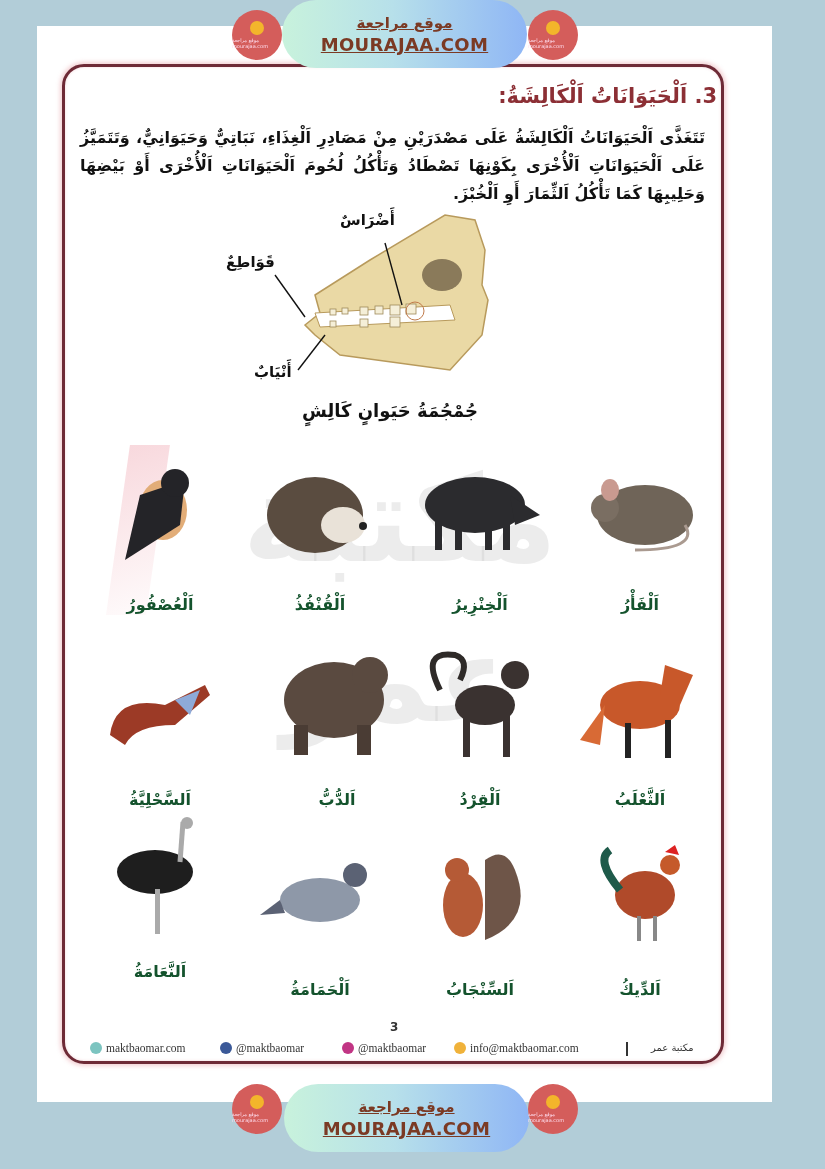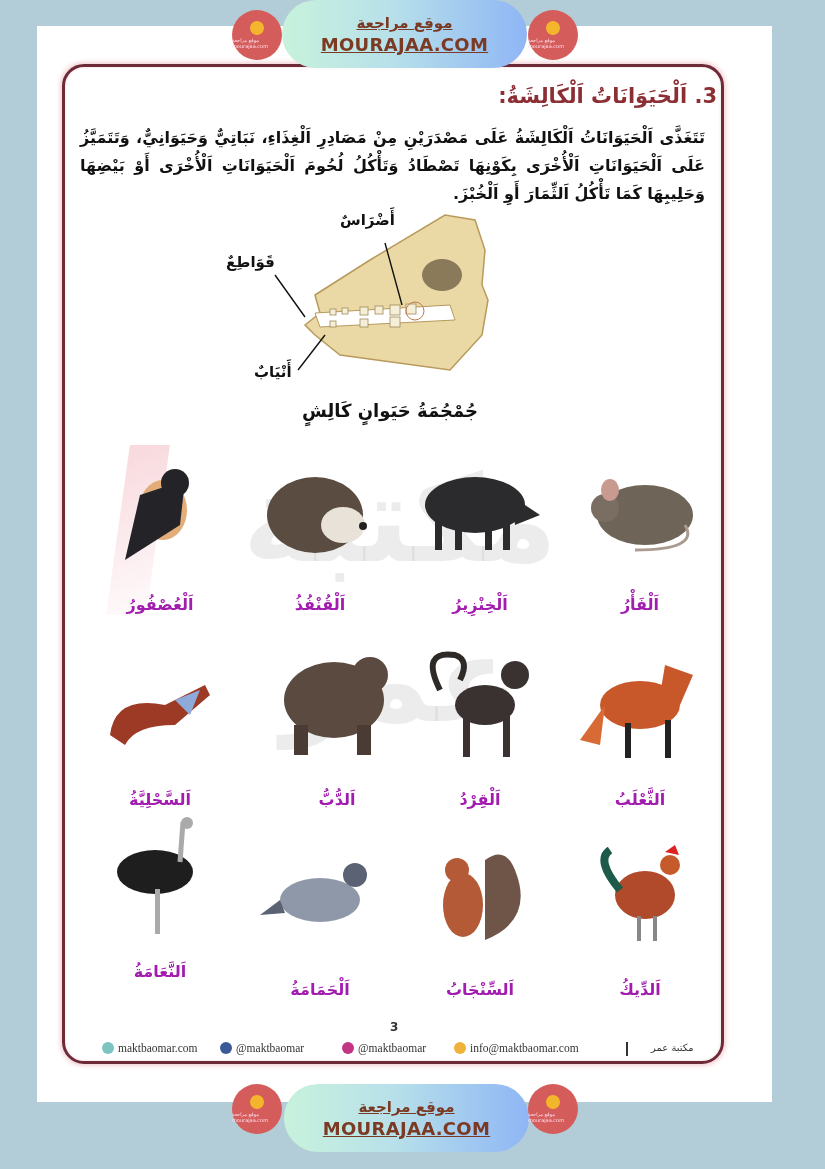--- a/index.html
+++ b/index.html
@@ -45,21 +45,21 @@
 
   
   .skull-wrap { position:absolute; left:220px; top:205px; width:290px; height:180px; }
   .lbl { position:absolute; font-size:15px; font-weight:bold; color:#111; direction:rtl; }
   .caption { position:absolute; left:300px; top:400px; width:180px; text-align:center; direction:rtl; font-size:18px; font-weight:bold; color:#111; }
 
   
   .grid { position:absolute; left:80px; top:450px; width:640px; }
   .cell { position:absolute; width:150px; height:185px; }
   .cell .img { position:absolute; left:10px; top:0; width:130px; height:120px; display:flex; align-items:center; justify-content:center; }
-  .cell .name { position:absolute; left:0; width:150px; top:145px; text-align:center; direction:rtl; font-size:16px; font-weight:bold; color:#a21caf; }
+  .cell .name { position:absolute; left:0; width:150px; top:145px; text-align:center; direction:rtl; font-size:16px; font-weight:bold; color:#14532d; }
 
   .watermark {
     position:absolute; left:120px; top:440px; width:560px; height:180px;
     color:rgba(200,200,200,0.35); font-size:120px; font-weight:bold; direction:rtl; text-align:center;
     line-height:160px; pointer-events:none;
   }
   .wm-slash { position:absolute; left:118px; top:445px; width:40px; height:170px;
     background:linear-gradient(160deg, rgba(240,170,180,0.45), rgba(240,170,180,0.05)); transform:skewX(-8deg); }
 
   .page-num { position:absolute; left:390px; top:1020px; font-size:12px; font-weight:bold; color:#333; }
@@ -253,21 +253,21 @@
           <rect x="60" y="72" width="5" height="45" fill="#aaa"></rect>
         </svg>
       </div>
     <div class="name">اَلنَّعَامَةُ</div>
   </div>
 </div>
 
 <div class="page-num">3</div>
 
 <div class="footer">
-  <div class="item" style="left:16px;justify-content:flex-end;">
+  <div class="item" style="left:4px;justify-content:flex-end;">
     <span class="ficon" style="background:#7cc4c0;"></span>
     <span>maktbaomar.com</span>
   </div>
   <div class="item" style="left:134px;">
     <span class="ficon" style="background:#3b5998;"></span>
     <span>@maktbaomar</span>
   </div>
   <div class="item" style="left:256px;">
     <span class="ficon" style="background:#c13584;"></span>
     <span>@maktbaomar</span>

